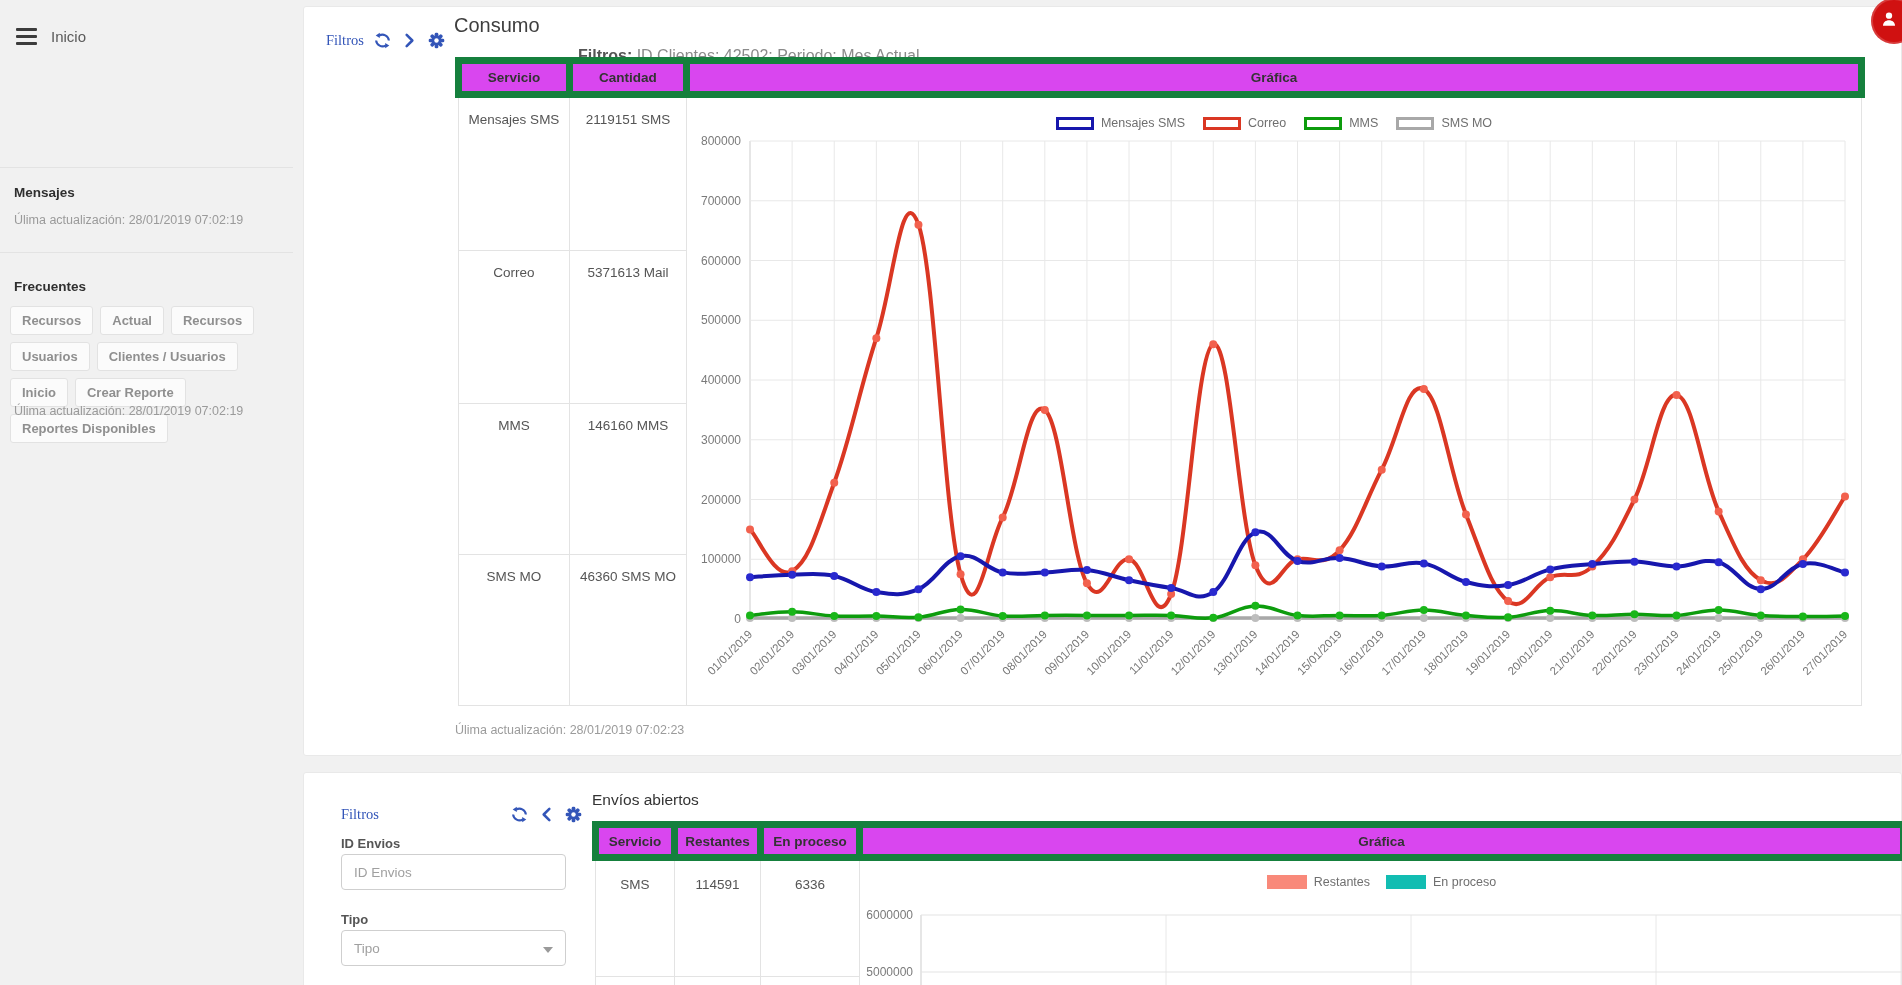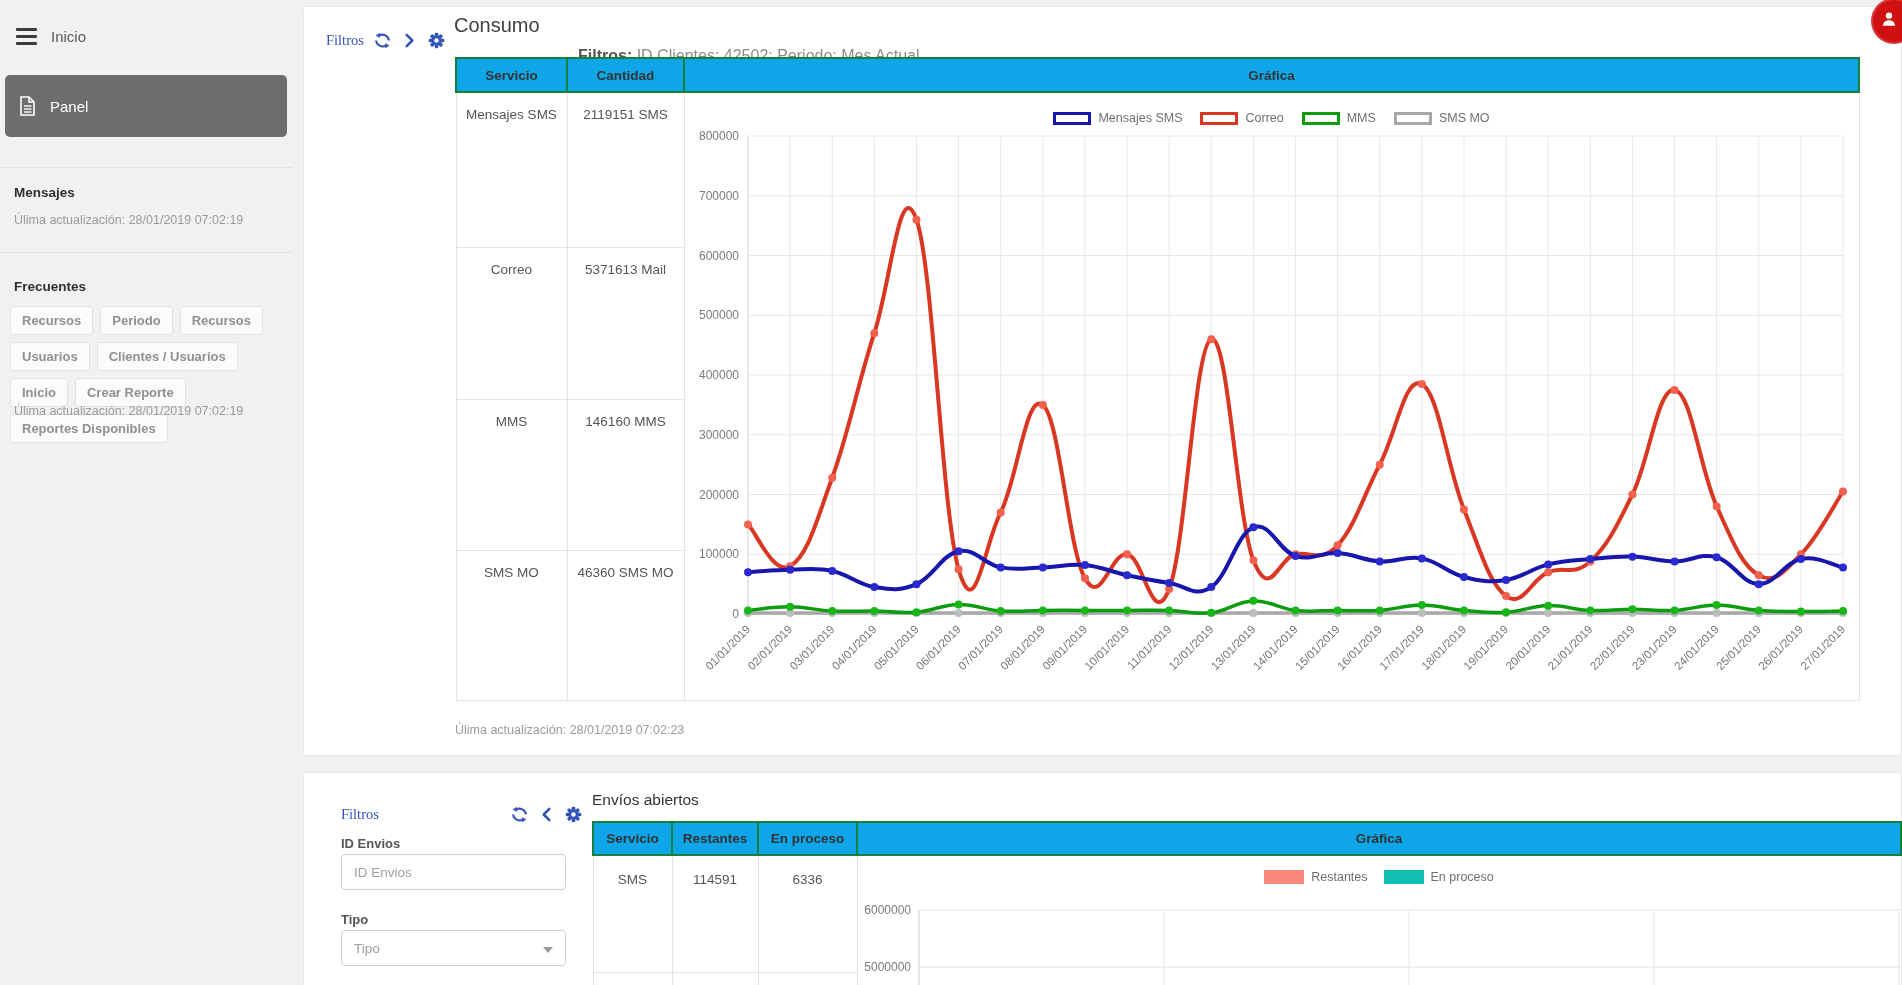--- a/index.html
+++ b/index.html
@@ -33,21 +33,21 @@
   .filtros-label { color:#3355b8; font-size:14.5px;font-family:Liberation Serif, serif; }
   .ficon { width:17px; height:17px; cursor:pointer; display:block; }
 
   .consumo-title { position:absolute; left:150px; top:7px; font-size:20px; color:#3e3e3e; }
   .consumo-sub { position:absolute; left:274px; top:16px; font-size:16px; color:#8b8b8b;margin-top:24px; }
   .consumo-sub b { color:#555; }
   .last-update { position:absolute; font-size:12.5px; color:#9b9b9b; }
 
   
   table.grid { border-collapse:collapse; table-layout:fixed; }
-  table.grid th { background:#0ea5e9; border:2px solid #15803d; font-size:13.5px; font-weight:bold;
+  table.grid th { background:#d946ef; border:7px solid #15803d; font-size:13.5px; font-weight:bold;
     color:#333; text-align:center; }
   table.grid td { border:1px solid #e3e3e3; font-size:13.5px; color:#555; text-align:center;
     vertical-align:top; }
   .consumo-table { position:absolute; left:151px; top:50px; width:1403px; }
   .consumo-table th { height:34px; }
   .consumo-table td { padding-top:14px; }
   .envios-table { position:absolute; left:288px; top:48px; width:1308px; }
   .envios-table th { height:33px; }
   .envios-table td { padding-top:16px; }
   td.chart-cell { padding:0 !important; position:relative; vertical-align:top; }
@@ -85,42 +85,30 @@
 <div class="sidebar">
   <div class="side-home">
     <span class="burger">
         <span></span>
         <span></span>
         <span></span>
       </span>
     <span>Inicio</span>
   </div>
 
-  <div class="panel-btn">
-    <span style="display:block;width:17px;height:20px;">
-      <svg width="17" height="20" viewBox="0 0 17 20">
-        <path d="M2 1 h8 l5 5 v13 h-13 z" fill="none" stroke="#ffffff" stroke-width="1.6"></path>
-        <path d="M10 1 v5 h5" fill="none" stroke="#ffffff" stroke-width="1.6"></path>
-        <line x1="5" y1="10" x2="12.5" y2="10" stroke="#fff" stroke-width="1.4"></line>
-        <line x1="5" y1="13" x2="12.5" y2="13" stroke="#fff" stroke-width="1.4"></line>
-        <line x1="5" y1="16" x2="12.5" y2="16" stroke="#fff" stroke-width="1.4"></line>
-      </svg>
-    </span>
-    <span>Panel</span>
-  </div>
 
   <div class="side-divider" style="top:167px;"></div>
   <div class="side-heading" style="top:185px;">Mensajes</div>
   <div class="side-update" style="top:213px;">Úlima actualización: 28/01/2019 07:02:19</div>
 
   <div class="side-divider" style="top:252px;"></div>
   <div class="side-heading" style="top:279px;">Frecuentes</div>
   <div class="chips" id="frecuentes-chips">
       <button class="chip">Recursos</button>
-      <button class="chip">Periodo</button>
+      <button class="chip">Actual</button>
       <button class="chip">Recursos</button>
       <button class="chip">Usuarios</button>
       <button class="chip">Clientes / Usuarios</button>
       <button class="chip">Inicio</button>
       <button class="chip">Crear Reporte</button>
       <button class="chip">Reportes Disponibles</button>
     </div>
   <div class="side-update" style="top:404px;">Úlima actualización: 28/01/2019 07:02:19</div>
 </div>
 

